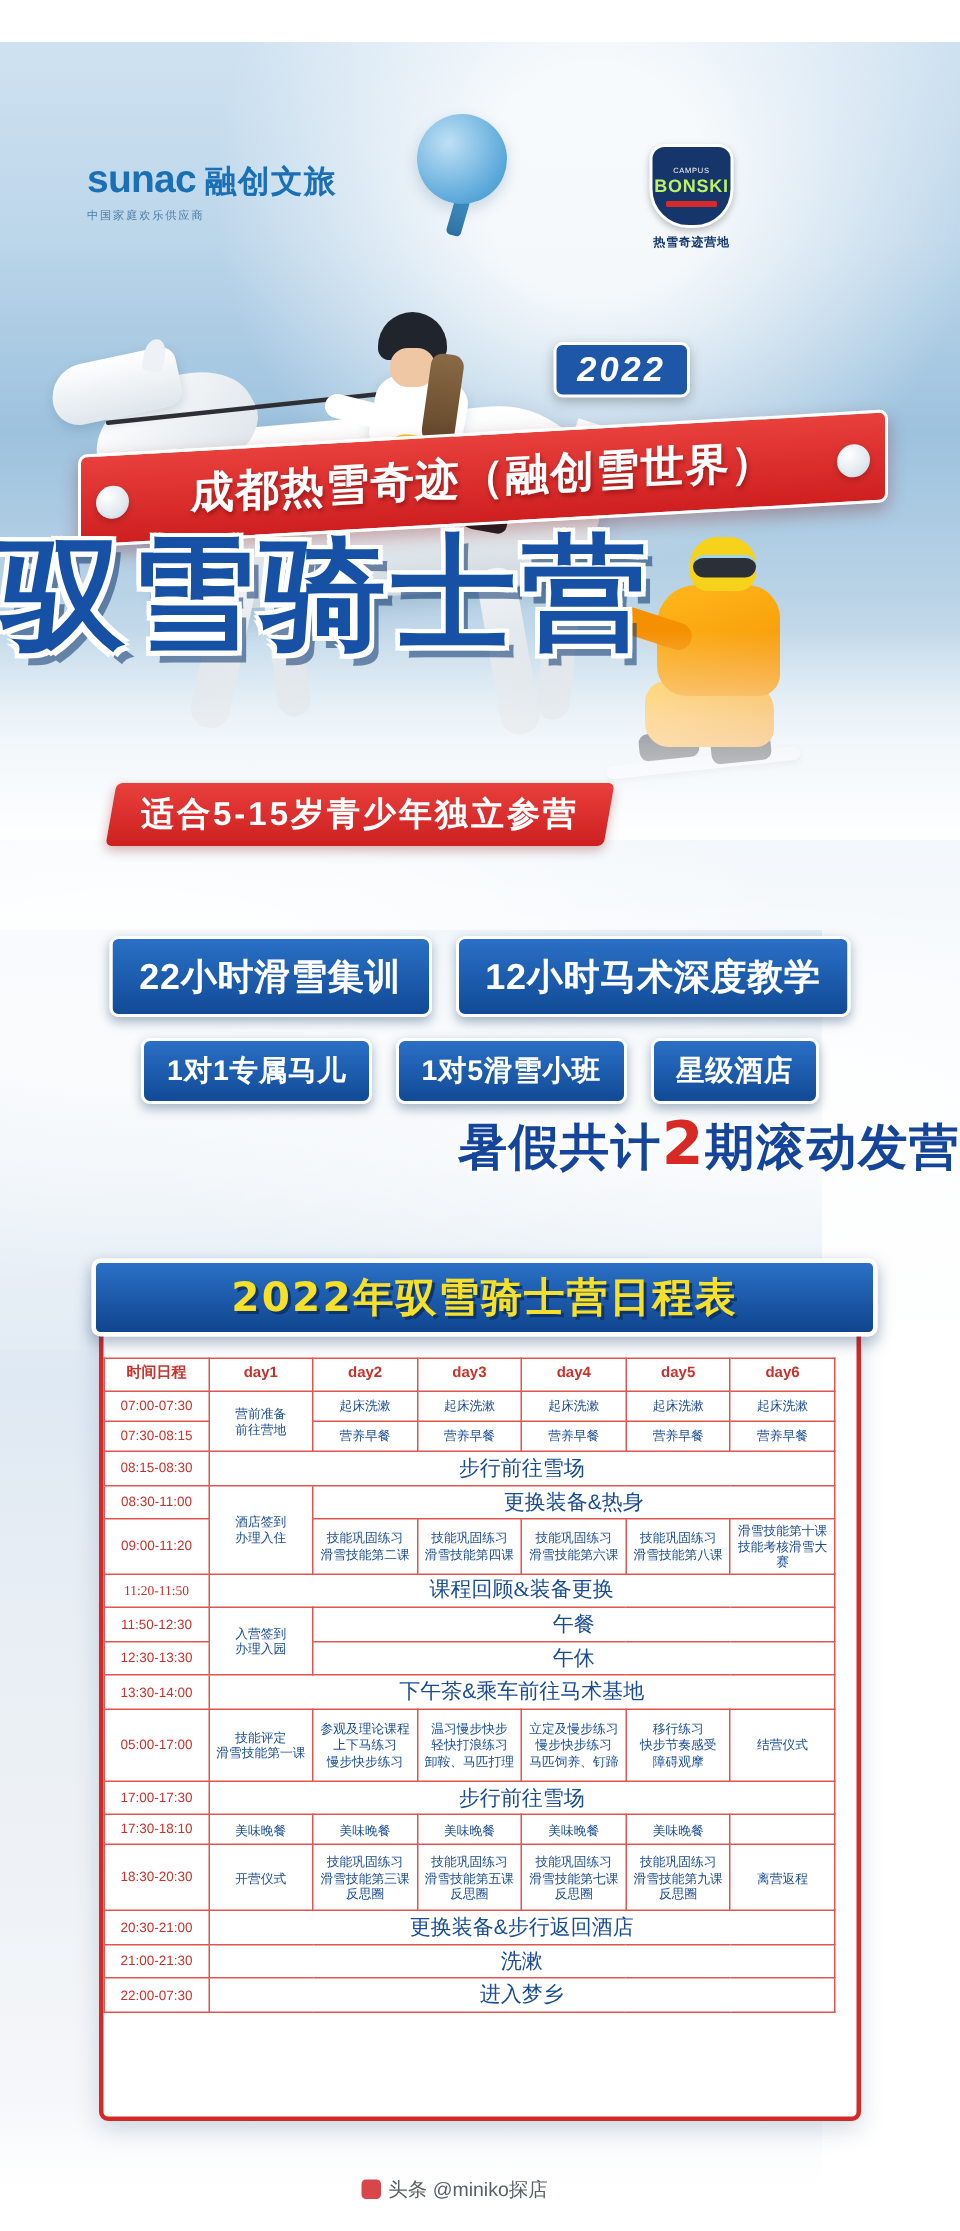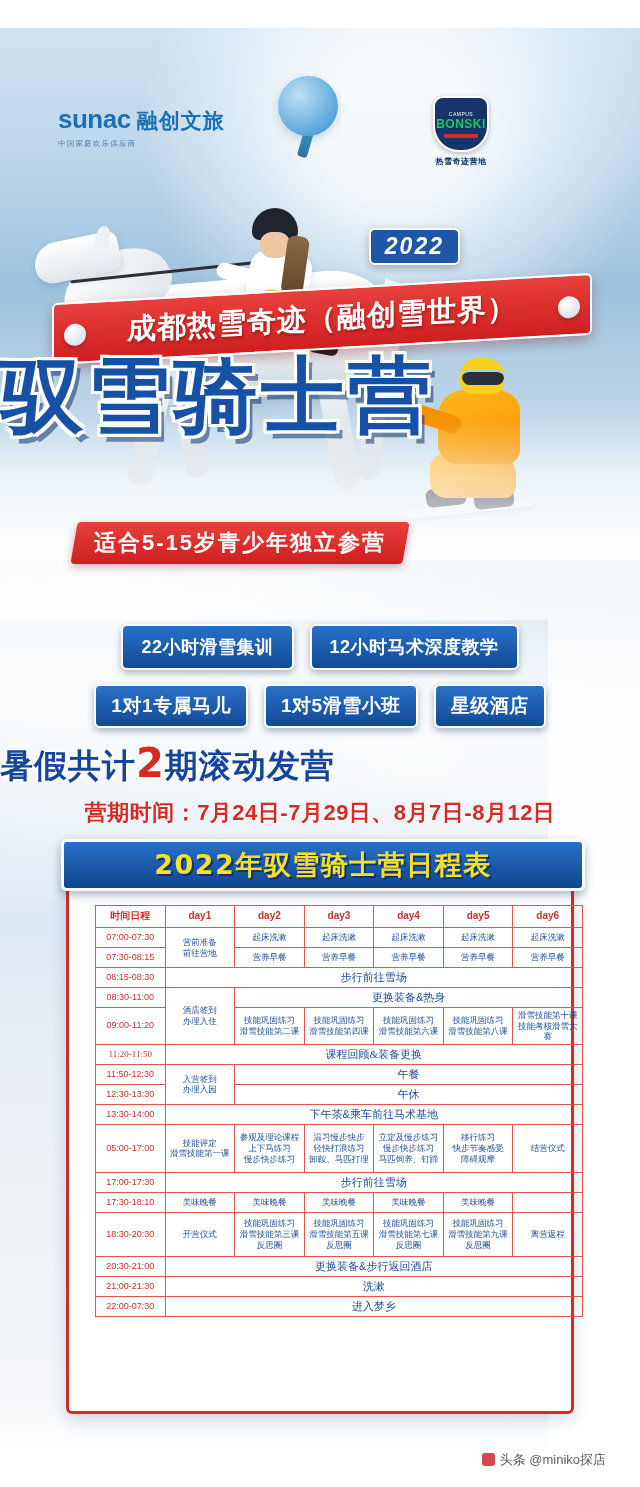--- a/index.html
+++ b/index.html
@@ -50,21 +50,21 @@
     position:absolute; right:50px; top:96px; width:74px; text-align:center;
   }
   .bonski-shield {
     width:56px; height:56px; margin:0 auto;
     background:#15356b; border-radius:10px 10px 26px 26px;
     border:2px solid #ffffff;
     display:flex; flex-direction:column; align-items:center; justify-content:center;
     box-shadow:0 2px 5px rgba(0,0,0,0.25);
   }
   .bonski-top { font-size:5px; color:#ffffff; letter-spacing:0.5px; }
-  .bonski-name { font-size:12px; font-weight:bold; color:#22c55e; letter-spacing:0.5px; }
+  .bonski-name { font-size:12px; font-weight:bold; color:#bef264; letter-spacing:0.5px; }
   .bonski-bar { width:34px; height:4px; background:#d52b2b; margin-top:3px; border-radius:1px;}
   .bonski-cn { font-size:8px; color:#14386d; font-weight:bold; margin-top:4px; letter-spacing:0.5px;}
 
   
   .horse {
     position:absolute; left:40px; top:190px; width:420px; height:280px;
   }
   .horse-body {
     position:absolute; left:60px; top:60px; width:300px; height:120px;
     background:linear-gradient(180deg,#ffffff,#e3e9ee 70%,#cfd8df);
@@ -199,30 +199,30 @@
     padding:6px 20px; border-radius:4px; transform:skewX(-10deg);
     box-shadow:0 3px 8px rgba(120,0,0,0.3);
   }
   .subbar span { display:inline-block; transform:skewX(10deg); }
 
   
   .pills { position:absolute; left:0; top:624px; width:640px; }
   .pill-row { display:flex; justify-content:center; gap:16px; margin-bottom:14px; }
   .pill {
     background:linear-gradient(180deg,#2a70c6,#114a96);
-    color:#ffffff; font-size:18px; font-weight:bold;
+    color:#ffffff; font-size:24px; font-weight:bold;
     padding:9px 18px; border-radius:6px; border:2px solid #ffffff;
     box-shadow:0 3px 7px rgba(10,45,95,0.35);
     letter-spacing:0.5px; white-space:nowrap;
   }
   .pill.sm { font-size:19px; padding:7px 15px; }
 
   
   .session-title {
-    position:absolute; left:0; top:740px; width:640px; text-align:left;
+    position:absolute; left:0; top:740px; width:640px; text-align:right;
     font-size:33px; font-weight:bold; color:#15459a;
     letter-spacing:1px;
     text-shadow:2px 2px 0 #ffffff, -1px -1px 0 #ffffff;
     font-family:"DejaVu Sans","Liberation Sans",sans-serif;
   }
   .session-title b.red { color:#d82a25; font-size:40px; }
   .session-dates {
     position:absolute; left:0; top:798px; width:640px; text-align:center;
     font-size:22px; font-weight:bold; color:#d82a25;
     letter-spacing:0.5px;
@@ -241,39 +241,39 @@
     border:3px solid #ffffff; border-radius:6px;
     box-shadow:0 4px 10px rgba(10,45,95,0.35);
     display:flex; align-items:center; justify-content:center;
   }
   .sched-header-text {
     color:#f7e02a; font-size:27px; font-weight:bold; letter-spacing:1.5px;
     text-shadow:2px 2px 0 #0b3570;
     font-family:"DejaVu Sans","Liberation Sans",sans-serif;
   }
   table.sched {
-    position:absolute; left:26px; top:40px; width:488px;
+    position:absolute; left:0; top:40px; width:488px;
     border-collapse:collapse; table-layout:fixed;
   }
   table.sched td, table.sched th {
     border:1px solid #e0554f;
     font-size:8.5px; color:#1a3c73; text-align:center; vertical-align:middle;
     padding:2px 1px; line-height:1.25; font-weight:normal;
   }
   table.sched thead th {
     color:#c8322c; font-size:10px; font-weight:bold; height:22px;
   }
   table.sched td.time { color:#c8322c; font-size:9px; width:74px; white-space:nowrap; }
   table.sched td.blue { color:#1a4c96; }
-  table.sched td.span-all { font-size:11px; color:#1a4c96; }
+  table.sched td.span-all { font-size:14px; color:#1a4c96; }
 
   
   .footer {
     position:absolute; left:0; bottom:18px; width:640px;
-    text-align:right; padding-right:34px;
+    text-align:center; padding-right:34px;
     font-size:13px; color:#5a5f66;
   }
   .footer .logo-dot {
     display:inline-block; width:13px; height:13px; border-radius:3px;
     background:#d8454a; margin-right:5px; vertical-align:-2px;
   }
   .snow-tex {
     position:absolute; left:0; top:560px; width:640px; height:340px;
     background:
       radial-gradient(ellipse at 14% 30%, rgba(255,255,255,0.8) 0 18%, rgba(255,255,255,0) 60%),
@@ -369,21 +369,20 @@
     <div class="pill-row">
       <div class="pill sm">1对1专属马儿</div>
       <div class="pill sm">1对5滑雪小班</div>
       <div class="pill sm">星级酒店</div>
     </div>
   </div>
 
   <div class="session-title">
     <span>暑假共计</span><b class="red">2</b><span>期滚动发营</span>
   </div>
-  <div class="session-dates">营期时间：7月24日-7月29日、8月7日-8月12日</div>
 
   <div class="sched-card">
     <div class="sched-header">
       <div class="sched-header-text">2022年驭雪骑士营日程表</div>
     </div>
     <table class="sched">
       <thead>
         <tr>
           <th>时间日程</th>
           <th>day1</th>

